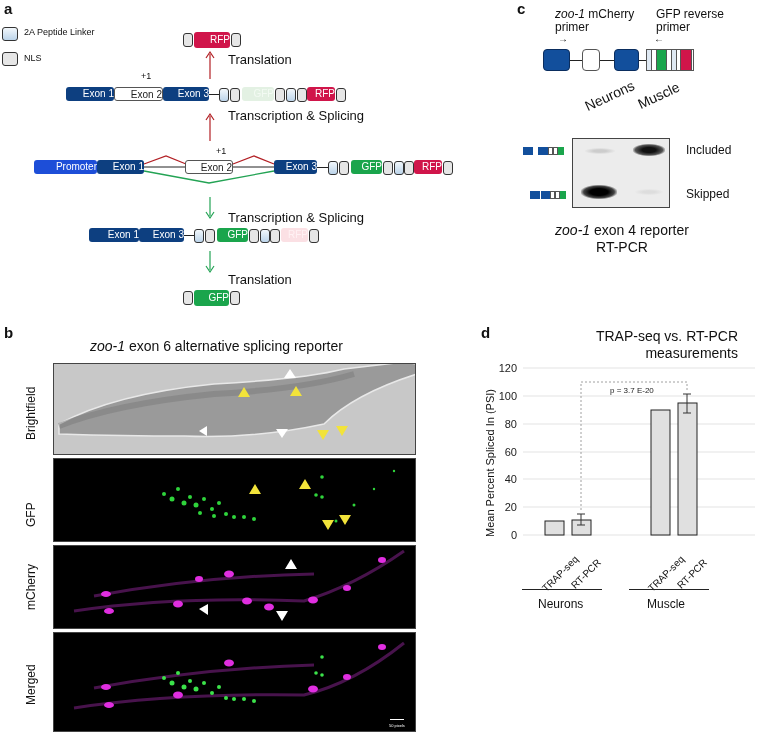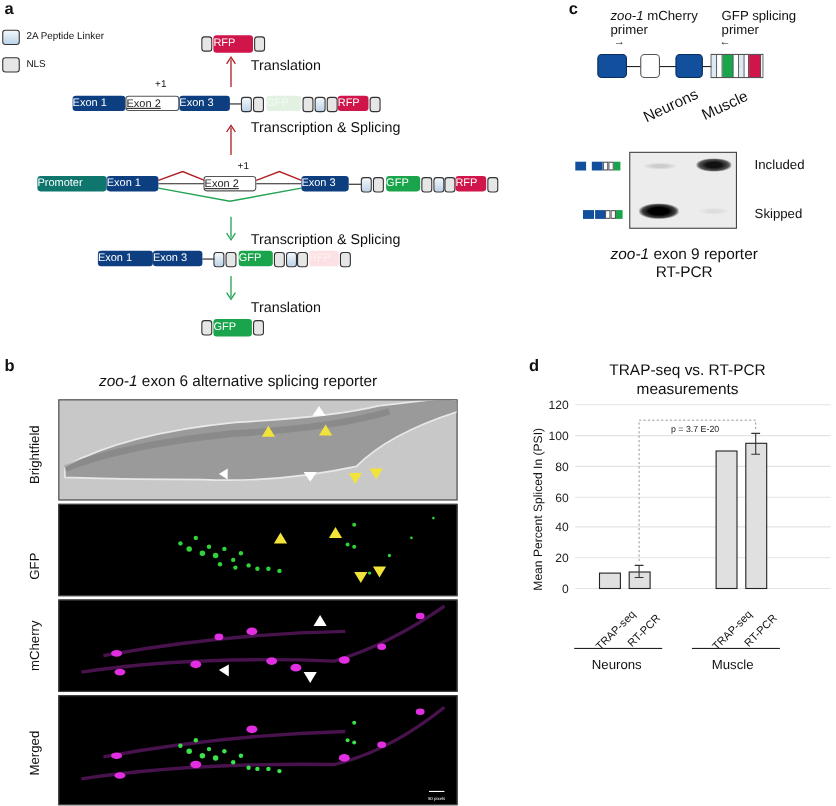--- a/index.html
+++ b/index.html
@@ -1,22 +1,22 @@
 <!DOCTYPE html>
 <html><head>
 <meta charset="utf-8">
 <style>
   html,body{margin:0;padding:0;background:#fff;}
   body{width:760px;height:733px;position:relative;overflow:hidden;font-family:"Liberation Sans",sans-serif;color:#111;}
   .abs{position:absolute;}
   .plabel{font-weight:bold;font-size:15px;}
-  .box{position:absolute;height:14px;border-radius:3px;font-size:10px;line-height:14px;text-align:left;color:#fff;box-sizing:border-box;}
+  .box{position:absolute;height:14px;border-radius:3px;font-size:10px;line-height:14px;text-align:right;color:#fff;box-sizing:border-box;}
   .exon{background:#0d3f80;}
-  .exon2{background:#fff;color:#222;border:1px solid #555;text-decoration:underline;}
-  .prom{background:#0f766e;}
+  .exon2{background:#fff;color:#222;border:1px solid #555;}
+  .prom{background:#1d4ed8;}
   .gfp{background:#1aa54c;}
   .rfp{background:#d0154a;}
   .gfp-faint{background:#e3f1e3;color:#f3faf3;}
   .rfp-faint{background:#fbe0e4;color:#fff2f4;}
   .nls{background:#e6e6e6;border:1px solid #333;}
   .link{background:linear-gradient(#f2f7fb,#bcd4ea);border:1px solid #333;}
   .small{width:10px;}
   .txt{position:absolute;font-size:12px;white-space:nowrap;}
   .line{position:absolute;height:1px;background:#222;}
   .panel{position:absolute;border:1px solid #444;box-sizing:border-box;overflow:hidden;}
@@ -228,21 +228,21 @@
   <div class="rowlab" style="left:24px;top:705px;">Merged</div>
 </div>
 
 <div>
   <div class="abs plabel" style="left:517px;top:0px;">c</div>
   <div class="txt" style="left:555px;top:8px;font-size:12px;line-height:13px;">
     <i>zoo-1</i><span> mCherry</span><br>
     <span>primer</span>
   </div>
   <div class="txt" style="left:656px;top:8px;font-size:12px;line-height:13px;">
-    <span>GFP splicing</span><br>
+    <span>GFP reverse</span><br>
     <span>primer</span>
   </div>
   <div class="txt" style="left:558px;top:33px;font-size:10px;">→</div>
   <div class="txt" style="left:654px;top:33px;font-size:10px;">←</div>
 
   <div class="line" style="left:568px;top:60px;width:110px;"></div>
   <div class="abs" style="left:543px;top:49px;width:27px;height:22px;background:#124f9c;border:1px solid #0a2d5e;border-radius:4px;box-sizing:border-box;"></div>
   <div class="abs" style="left:582px;top:49px;width:18px;height:22px;background:#fff;border:1px solid #555;border-radius:4px;box-sizing:border-box;"></div>
   <div class="abs" style="left:614px;top:49px;width:25px;height:22px;background:#124f9c;border:1px solid #0a2d5e;border-radius:4px;box-sizing:border-box;"></div>
   <div class="abs" style="left:646px;top:49px;width:48px;height:22px;border:1px solid #555;box-sizing:border-box;display:flex;">
@@ -276,28 +276,28 @@
       <div style="width:6px;background:#1aa54c;"></div>
   </div>
   <div class="abs" style="left:530px;top:191px;width:36px;height:8px;display:flex;">
     <div style="width:10px;background:#124f9c;"></div>
       <div style="width:10px;background:#124f9c;margin-left:1px;"></div>
       <div style="width:3px;background:#fff;border:1px solid #555;"></div>
       <div style="width:3px;background:#fff;border:1px solid #555;"></div>
       <div style="width:6px;background:#1aa54c;"></div>
   </div>
   <div class="txt" style="left:552px;top:222px;font-size:14px;text-align:center;width:140px;line-height:17px;">
-    <i>zoo-1</i><span> exon 9 reporter</span><br>
+    <i>zoo-1</i><span> exon 4 reporter</span><br>
     <span>RT-PCR</span>
   </div>
 </div>
 
 <div>
   <div class="abs plabel" style="left:481px;top:324px;">d</div>
-  <div class="txt" style="left:540px;top:328px;width:170px;text-align:center;font-size:14px;line-height:17px;white-space:normal;">TRAP-seq vs. RT-PCR measurements</div>
+  <div class="txt" style="left:568px;top:328px;width:170px;text-align:right;font-size:14px;line-height:17px;white-space:normal;">TRAP-seq vs. RT-PCR measurements</div>
   <div class="rowlab" style="left:484px;top:537px;font-size:11px;">Mean Percent Spliced In (PSI)</div>
 
   <svg class="abs" style="left:495px;top:360px;" width="265" height="190">
 
     <g stroke="#e3e3e3" stroke-width="1">
       <line x1="28" y1="8" x2="260" y2="8"></line>
         <line x1="28" y1="36" x2="260" y2="36"></line>
         <line x1="28" y1="64" x2="260" y2="64"></line>
       <line x1="28" y1="92" x2="260" y2="92"></line>
         <line x1="28" y1="119" x2="260" y2="119"></line>

